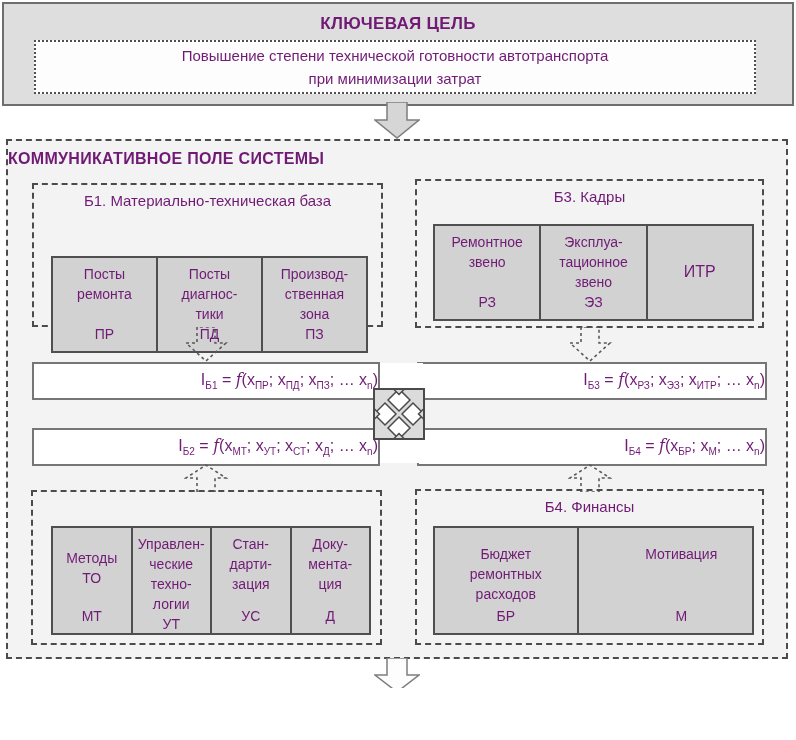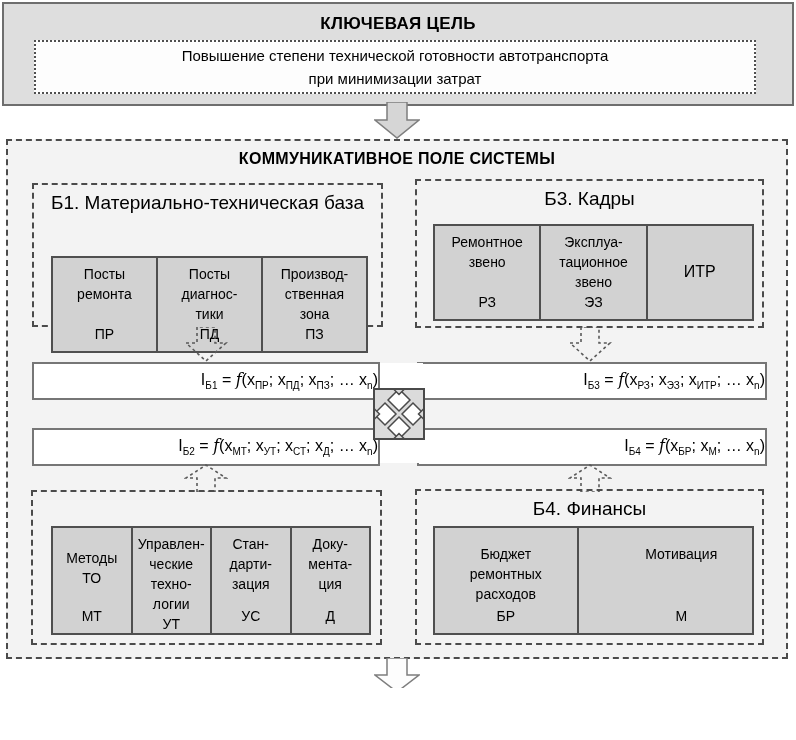--- a/index.html
+++ b/index.html
@@ -1,40 +1,40 @@
 <!DOCTYPE html>
 <html><head>
 <meta charset="utf-8">
 <style>
   html,body { margin:0; padding:0; background:#fff; }
   .stage {
     position:relative; width:796px; height:688px;
-    font-family:"Liberation Sans", sans-serif; color:#000000;
+    font-family:"Liberation Sans", sans-serif; color:#701a75;
     background:#fff; overflow:hidden;
   }
   .abs { position:absolute; }
 
   
   .top-box { left:2px; top:2px; width:788px; height:100px;
     background:#dedede; border:2px solid #6e6e6e; }
   .top-title { left:0; top:10px; width:100%; text-align:center;
     font-weight:bold; font-size:17px; letter-spacing:.3px; }
   .top-inner { left:30px; top:36px; width:718px; height:50px;
     background:#fdfdfd; border:2px dotted #4f4f4f;
     display:flex; align-items:center; justify-content:center;
     text-align:center; font-size:15px; line-height:1.55; white-space:pre-line; }
 
   
   .field { left:6px; top:139px; width:778px; height:516px;
     background:#f3f3f3; border:2px dashed #4b4b4b; }
-  .field-title { left:0; top:9px; width:100%; text-align:center;
+  .field-title { left:0; top:9px; width:100%; text-align:left;
     font-weight:bold; font-size:16px; letter-spacing:.3px; }
 
   .block { border:2px dashed #4b4b4b; }
-  .block-title { left:0; top:7px; width:100%; text-align:center; font-size:19px; }
+  .block-title { left:0; top:7px; width:100%; text-align:center; font-size:15px; }
   .cells { display:flex; background:#d2d2d2; border:2px solid #4f4f4f; }
   .cell { flex:1; display:flex; flex-direction:column; justify-content:space-between;
     align-items:center; text-align:center; font-size:14px; line-height:20px;
     padding:6px 2px 7px; border-right:2px solid #4f4f4f; }
   .cell:last-child { border-right:none; }
   .cell .nm { white-space:pre-line; }
   .cell.center { justify-content:center; }
 
   .b1 { left:24px; top:42px;  width:347px; height:140px; }
   .b3 { left:407px; top:38px; width:345px; height:145px; }

